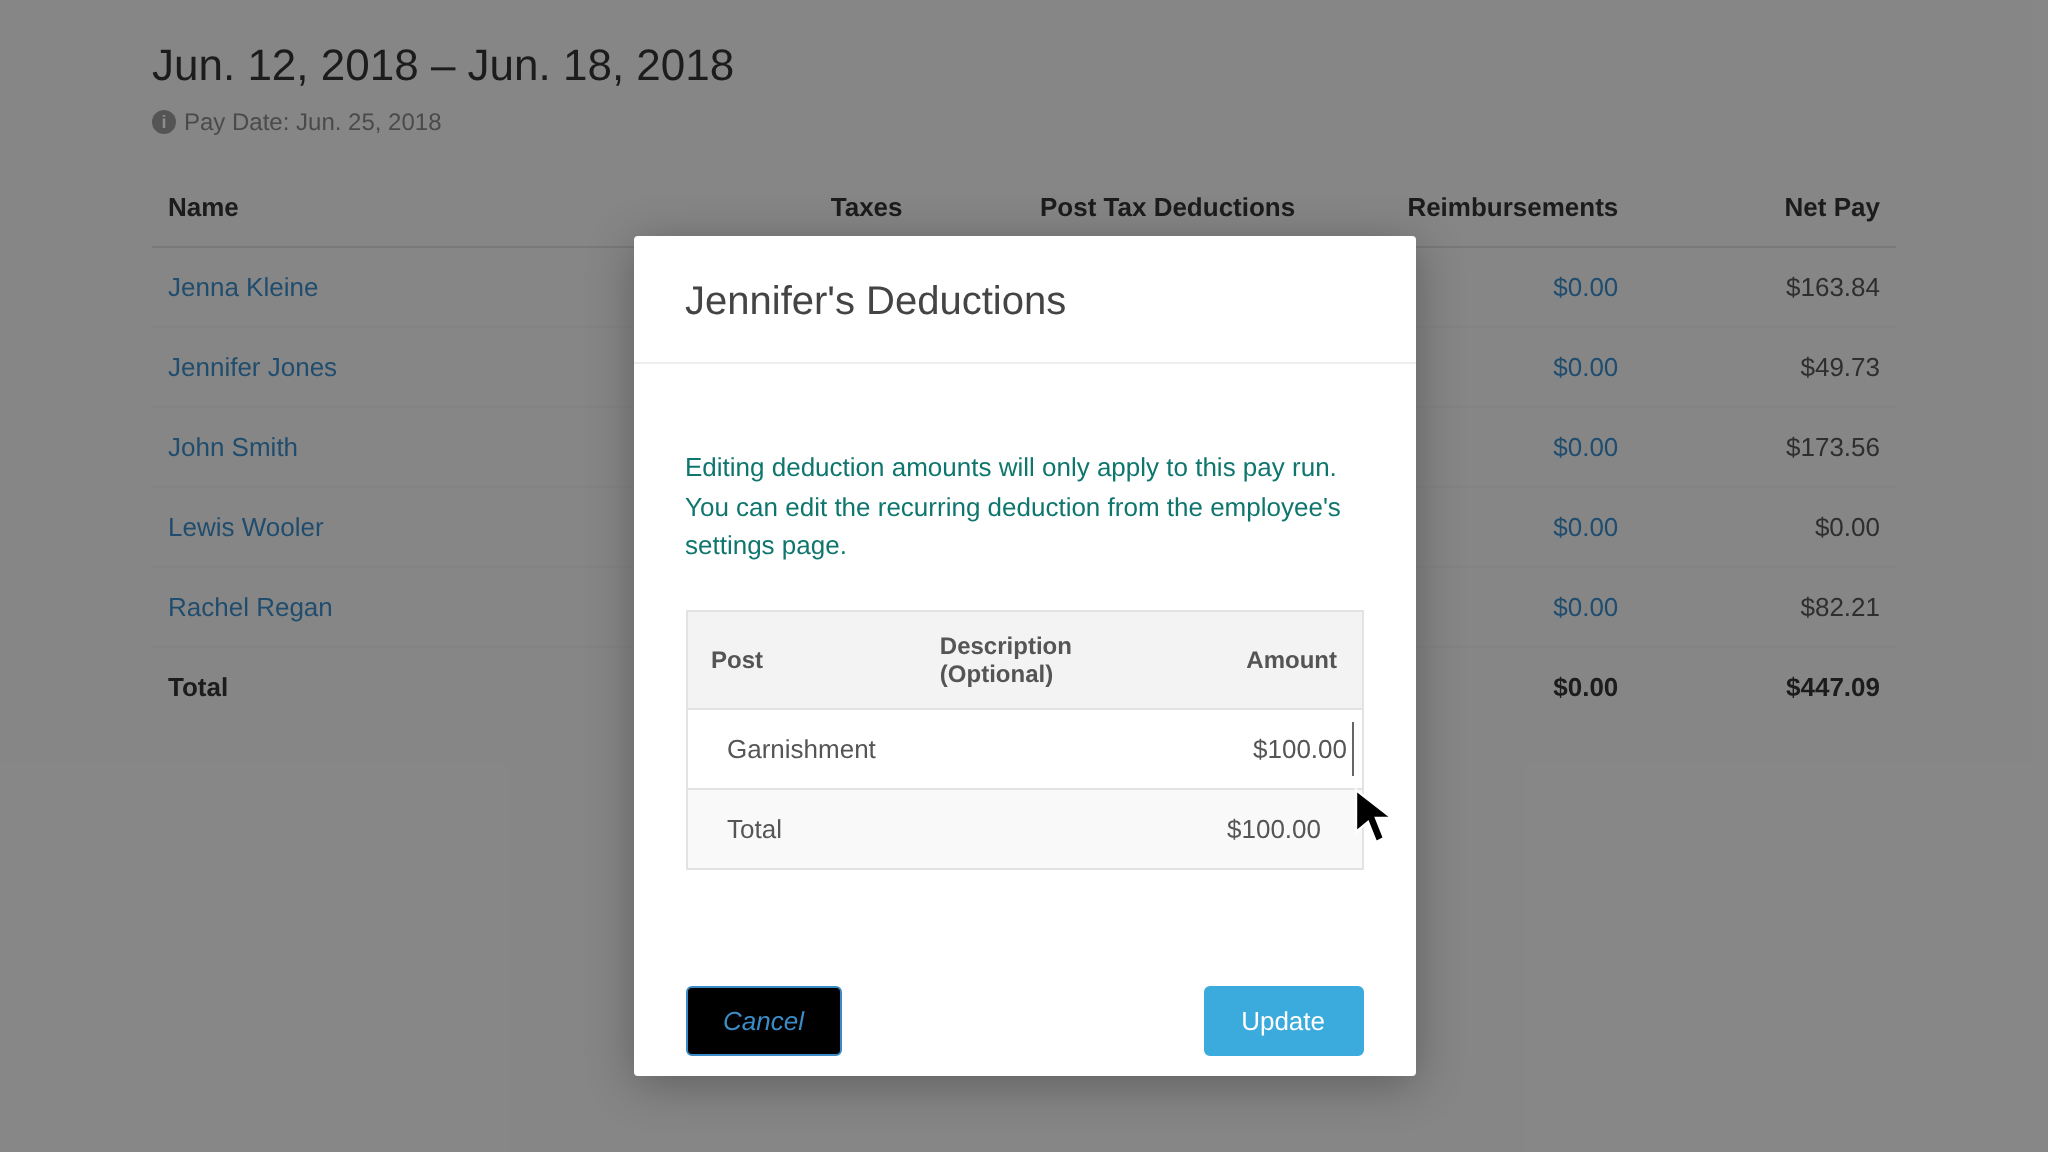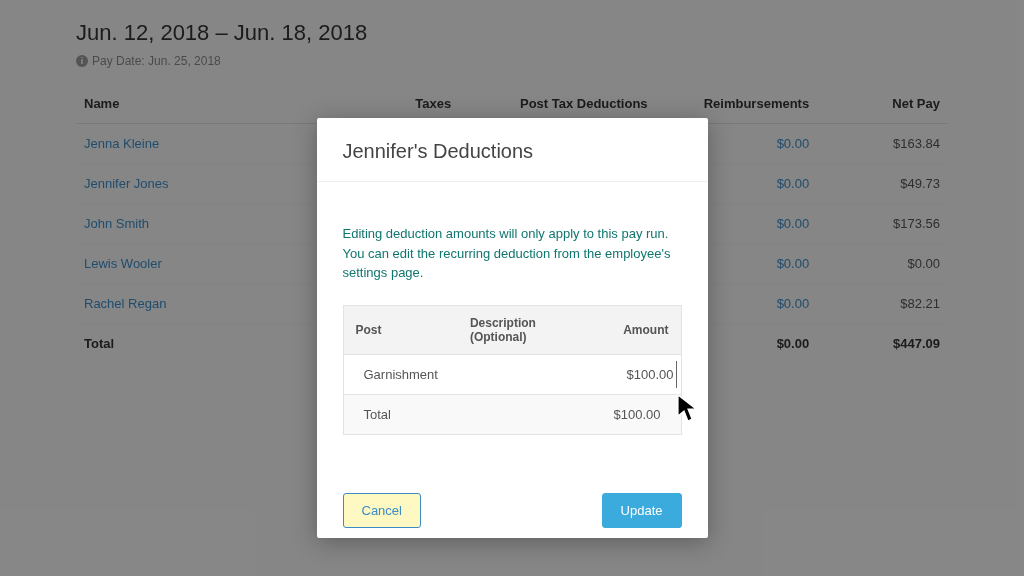--- a/index.html
+++ b/index.html
@@ -163,23 +163,24 @@
     }
     .btn {
       padding: 9px 18px;
       font-size: 13px;
       border-radius: 3px;
       cursor: pointer;
       border: 1px solid transparent;
       font-family: inherit;
     }
     .btn-cancel {
-      background: #fef9c3;
+      background: #000000;
       border: 1px solid #3b8cc6;
       color: #3b8cc6;
+      font-style: italic;
     }
     .btn-update {
       background: #3baadc;
       color: #fff;
       border: 1px solid #3baadc;
     }
     .cursor {
       position: absolute;
       left: 677px;
       top: 394px;

